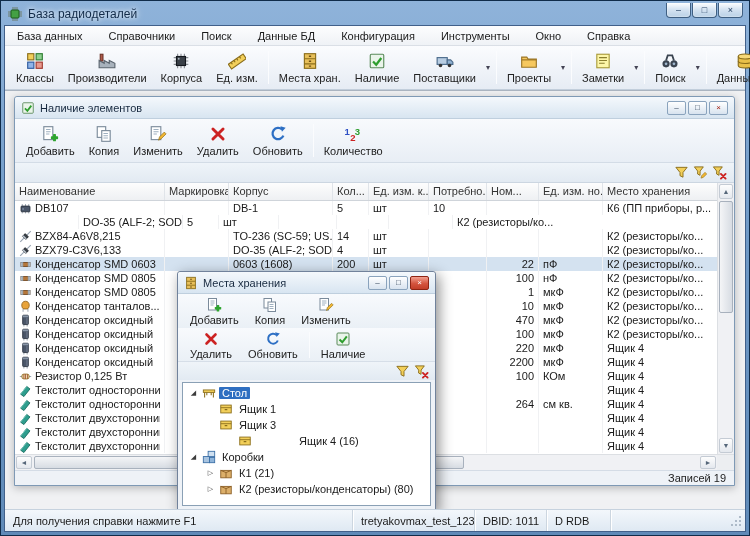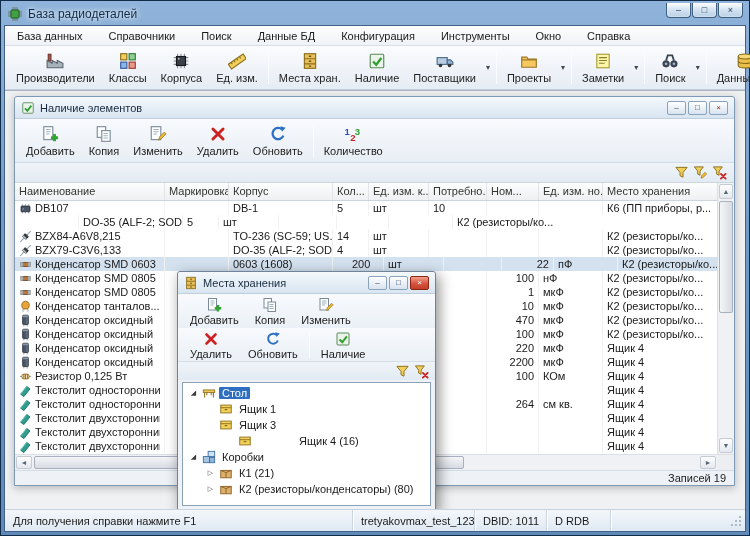--- a/index.html
+++ b/index.html
@@ -168,38 +168,38 @@
         <div class="menu-item">Инструменты</div>
         <div class="menu-item">Окно</div>
         <div class="menu-item">Справка</div>
       </div>
 
     <div class="toolbar">
         <div class="tgroup">
           <div class="tbtn">
             <span class="ticon icon">
               <svg viewBox="0 0 16 16">
-                <rect x="2" y="2" width="2.4" height="6" fill="#b05a4a" stroke="#6e3428"></rect>
-                <path d="M1 14V7.5L5.5 10V7.5L10 10V7.5L15 10v4z" fill="#a8b2bc" stroke="#5a646e"></path>
-              </svg>
-            </span>
-            <span class="tlabel">Производители</span>
-          </div>
-        </div>
-        <div class="tgroup">
-          <div class="tbtn">
-            <span class="ticon icon">
-              <svg viewBox="0 0 16 16">
                 <rect x="1.5" y="1.5" width="5.5" height="5.5" fill="#f2cf5a" stroke="#8a6d1a"></rect>
                 <rect x="9" y="1.5" width="5.5" height="5.5" fill="#8fd08f" stroke="#2e7d32"></rect>
                 <rect x="1.5" y="9" width="5.5" height="5.5" fill="#8fb4e8" stroke="#2e5a9e"></rect>
                 <rect x="9" y="9" width="5.5" height="5.5" fill="#e89a8f" stroke="#a0392e"></rect>
               </svg>
             </span>
             <span class="tlabel">Классы</span>
+          </div>
+        </div>
+        <div class="tgroup">
+          <div class="tbtn">
+            <span class="ticon icon">
+              <svg viewBox="0 0 16 16">
+                <rect x="2" y="2" width="2.4" height="6" fill="#b05a4a" stroke="#6e3428"></rect>
+                <path d="M1 14V7.5L5.5 10V7.5L10 10V7.5L15 10v4z" fill="#a8b2bc" stroke="#5a646e"></path>
+              </svg>
+            </span>
+            <span class="tlabel">Производители</span>
           </div>
         </div>
         <div class="tgroup">
           <div class="tbtn">
             <span class="ticon icon">
               <svg viewBox="0 0 16 16">
                 <g stroke="#8a8f96" fill="none">
                   <path d="M5 1.5v3M8 1.5v3M11 1.5v3M5 11.5v3M8 11.5v3M11 11.5v3M1.5 5h3M1.5 8h3M1.5 11h3M11.5 5h3M11.5 8h3M11.5 11h3"></path>
                 </g>
                 <rect x="4" y="4" width="8" height="8" fill="#3a4048" stroke="#14181e"></rect>
@@ -521,21 +521,21 @@
                       <svg viewBox="0 0 16 16">
                         <rect x="2.5" y="5.5" width="11" height="5" fill="#b5773a" stroke="#6e4218"></rect>
                         <rect x="2.5" y="5.5" width="2.2" height="5" fill="#cdd5de" stroke="#8a97a4"></rect>
                         <rect x="11.3" y="5.5" width="2.2" height="5" fill="#cdd5de" stroke="#8a97a4"></rect>
                       </svg>
                     </span>
                     <span class="cell-text">Конденсатор SMD 0603</span>
                   </div>
                   <div class="td" style="width: 64px;"></div>
                   <div class="td" style="width: 104px;">0603 (1608)</div>
-                  <div class="td" style="width: 36px; margin-left: 15px;">200</div>
+                  <div class="td" style="width: 36px;">200</div>
                   <div class="td" style="width: 60px;">шт</div>
                   <div class="td" style="width: 58px;"></div>
                   <div class="td num" style="width: 52px;">22</div>
                   <div class="td" style="width: 64px;">пФ</div>
                   <div class="td" style="flex: 1 1 0%; border-right: none;">К2 (резисторы/ко...</div>
                 </div>
                 <div class="tr">
                   <div class="td" style="width: 150px;">
                     <span class="ricon icon">
                       <svg viewBox="0 0 16 16">

